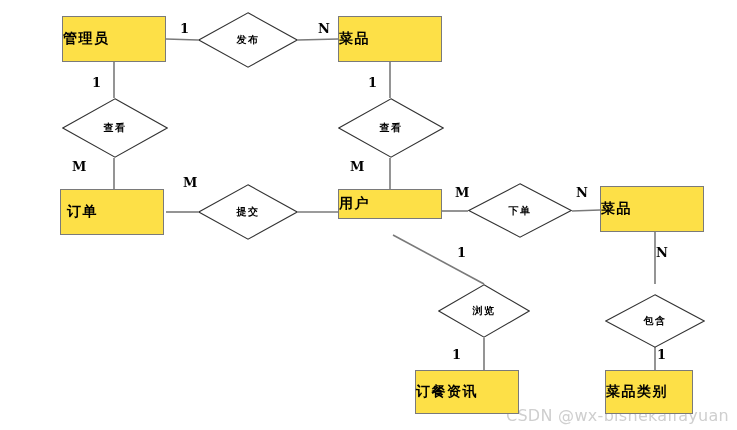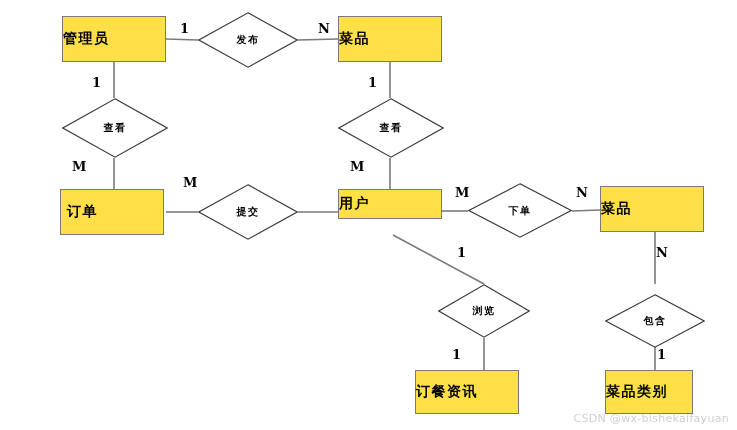--- a/index.html
+++ b/index.html
@@ -65,21 +65,21 @@
     font-weight: bold;
     font-size: 13px;
     z-index: 4;
     line-height: 1;
   }
   .watermark {
     position: absolute;
     right: 8px;
     bottom: 5px;
     color: #cfcfcf;
-    font-size: 11px;
+    font-size: 16px;
     font-family: "DejaVu Sans", "Liberation Sans", sans-serif;
     letter-spacing: 0.3px;
     z-index: 1;
     white-space: nowrap;
   }
 </style>
 </head>
 <body>
 
 <svg id="er-canvas" viewBox="0 0 737 430" xmlns="http://www.w3.org/2000/svg">

